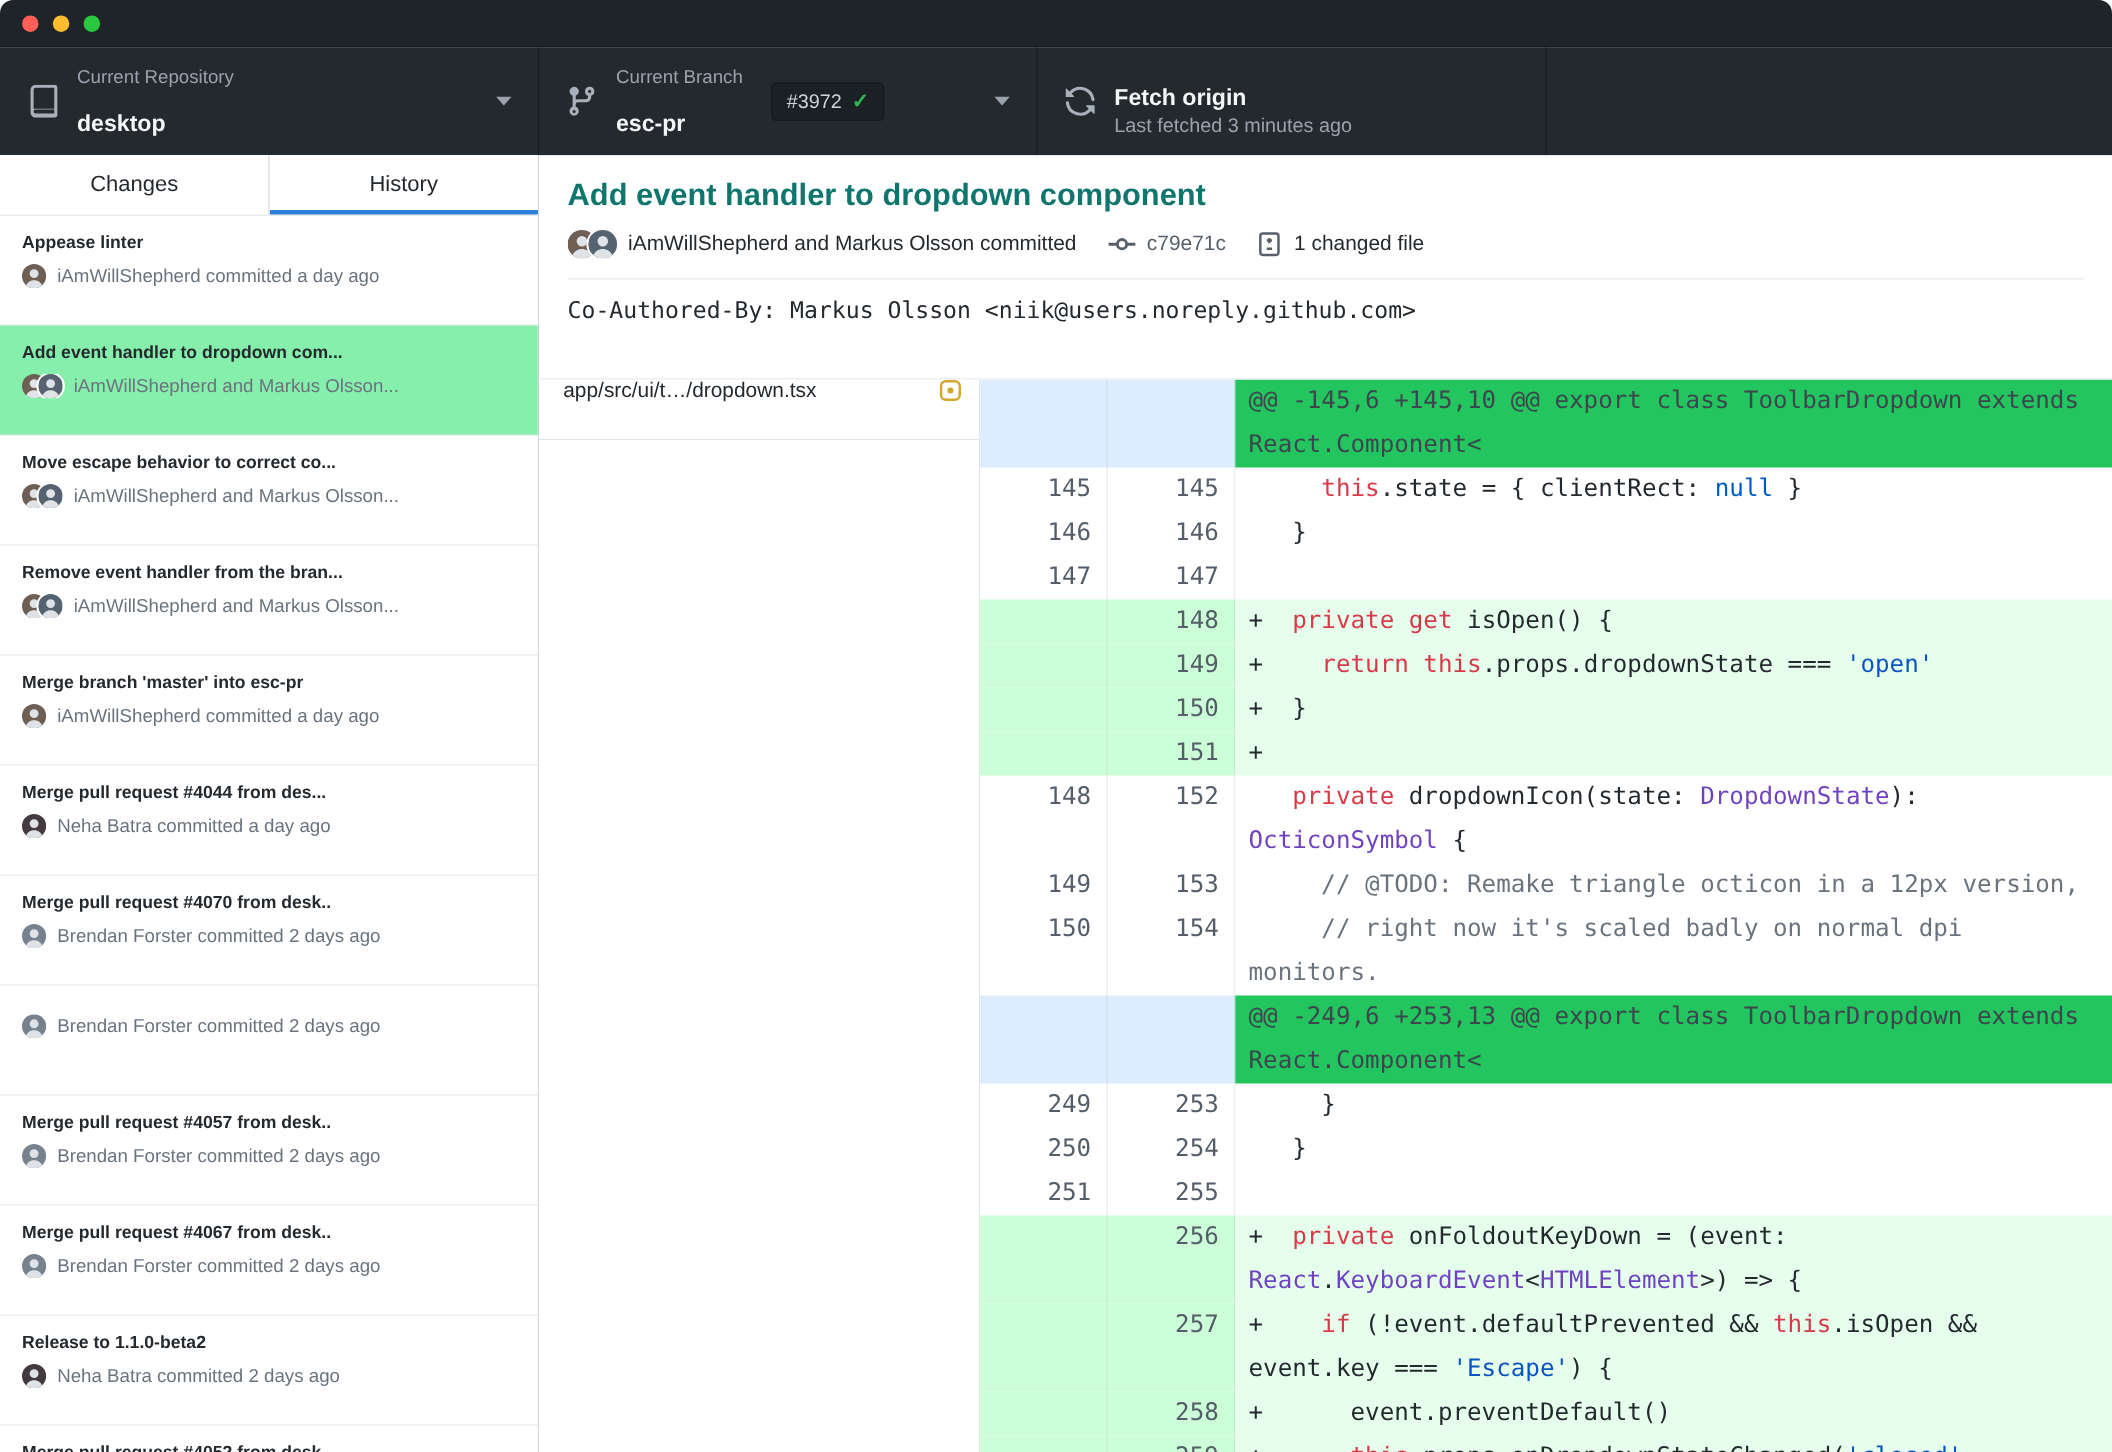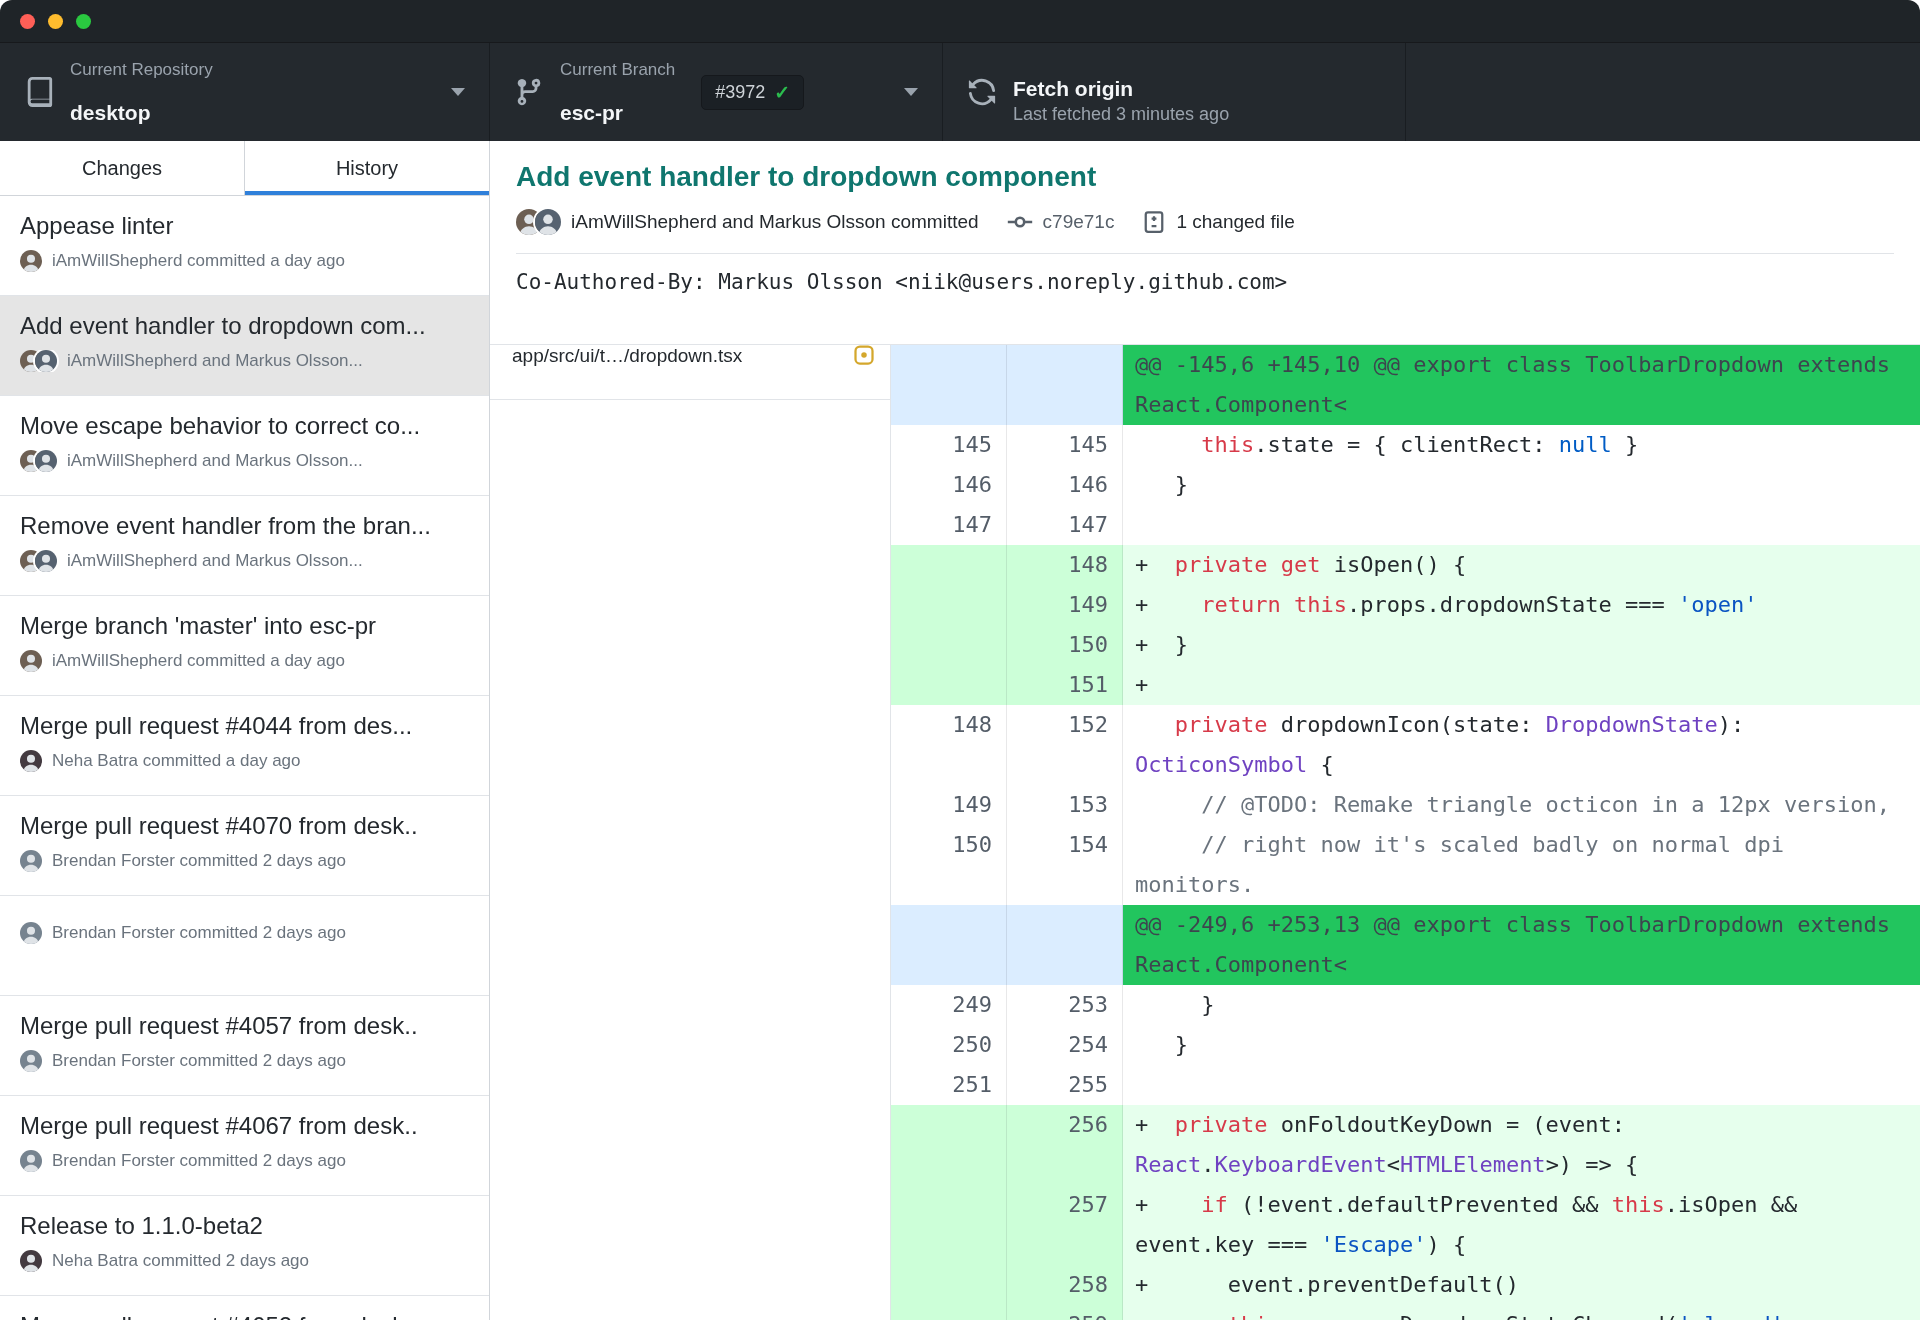--- a/index.html
+++ b/index.html
@@ -35,22 +35,22 @@
   .content{flex:1;display:flex;min-height:0}
 
   
   .sidebar{width:490px;flex:none;display:flex;flex-direction:column;border-right:1px solid #d1d5da;background:#fff}
   .tabs{height:55px;flex:none;display:flex;border-bottom:1px solid #d1d5da}
   .tab{flex:1;display:flex;align-items:center;justify-content:center;font-size:20px;color:#24292e;cursor:pointer;background:#fff}
   .tab + .tab{border-left:1px solid #d1d5da}
   .tab.active{box-shadow:inset 0 -4px 0 #2f80da}
   .commit-list{flex:1;overflow:hidden}
   .citem{height:100px;padding:16px 20px 0;border-bottom:1px solid #e1e4e8;cursor:pointer;background:#fff}
-  .citem.selected{background:#e5e5e5}
-  .ctitle{font-size:24px;font-weight:400;color:#24292e;white-space:nowrap;overflow:hidden}
+  .citem.selected{background:#86efac}
+  .ctitle{font-size:16px;font-weight:700;color:#24292e;white-space:nowrap;overflow:hidden}
   .cmeta{margin-top:10px;display:flex;align-items:center;font-size:17px;color:#6a737d;white-space:nowrap;overflow:hidden}
   .avset{display:flex;flex:none;margin-right:10px}
   .av{width:22px;height:22px;border-radius:50%;overflow:hidden;flex:none;display:inline-block}
   .avset .av + .av{margin-left:-7px;box-shadow:0 0 0 2px #fff;border-radius:50%}
 
   
   .main{flex:1;display:flex;flex-direction:column;min-width:0}
   .chead{flex:none;height:204px;padding:20px 26px 0;border-bottom:1px solid #e1e4e8}
   .chead h1{font-size:28px;font-weight:700;color:#0f766e}
   .metarow{margin-top:16px;display:flex;align-items:center;font-size:19px;color:#24292e}

